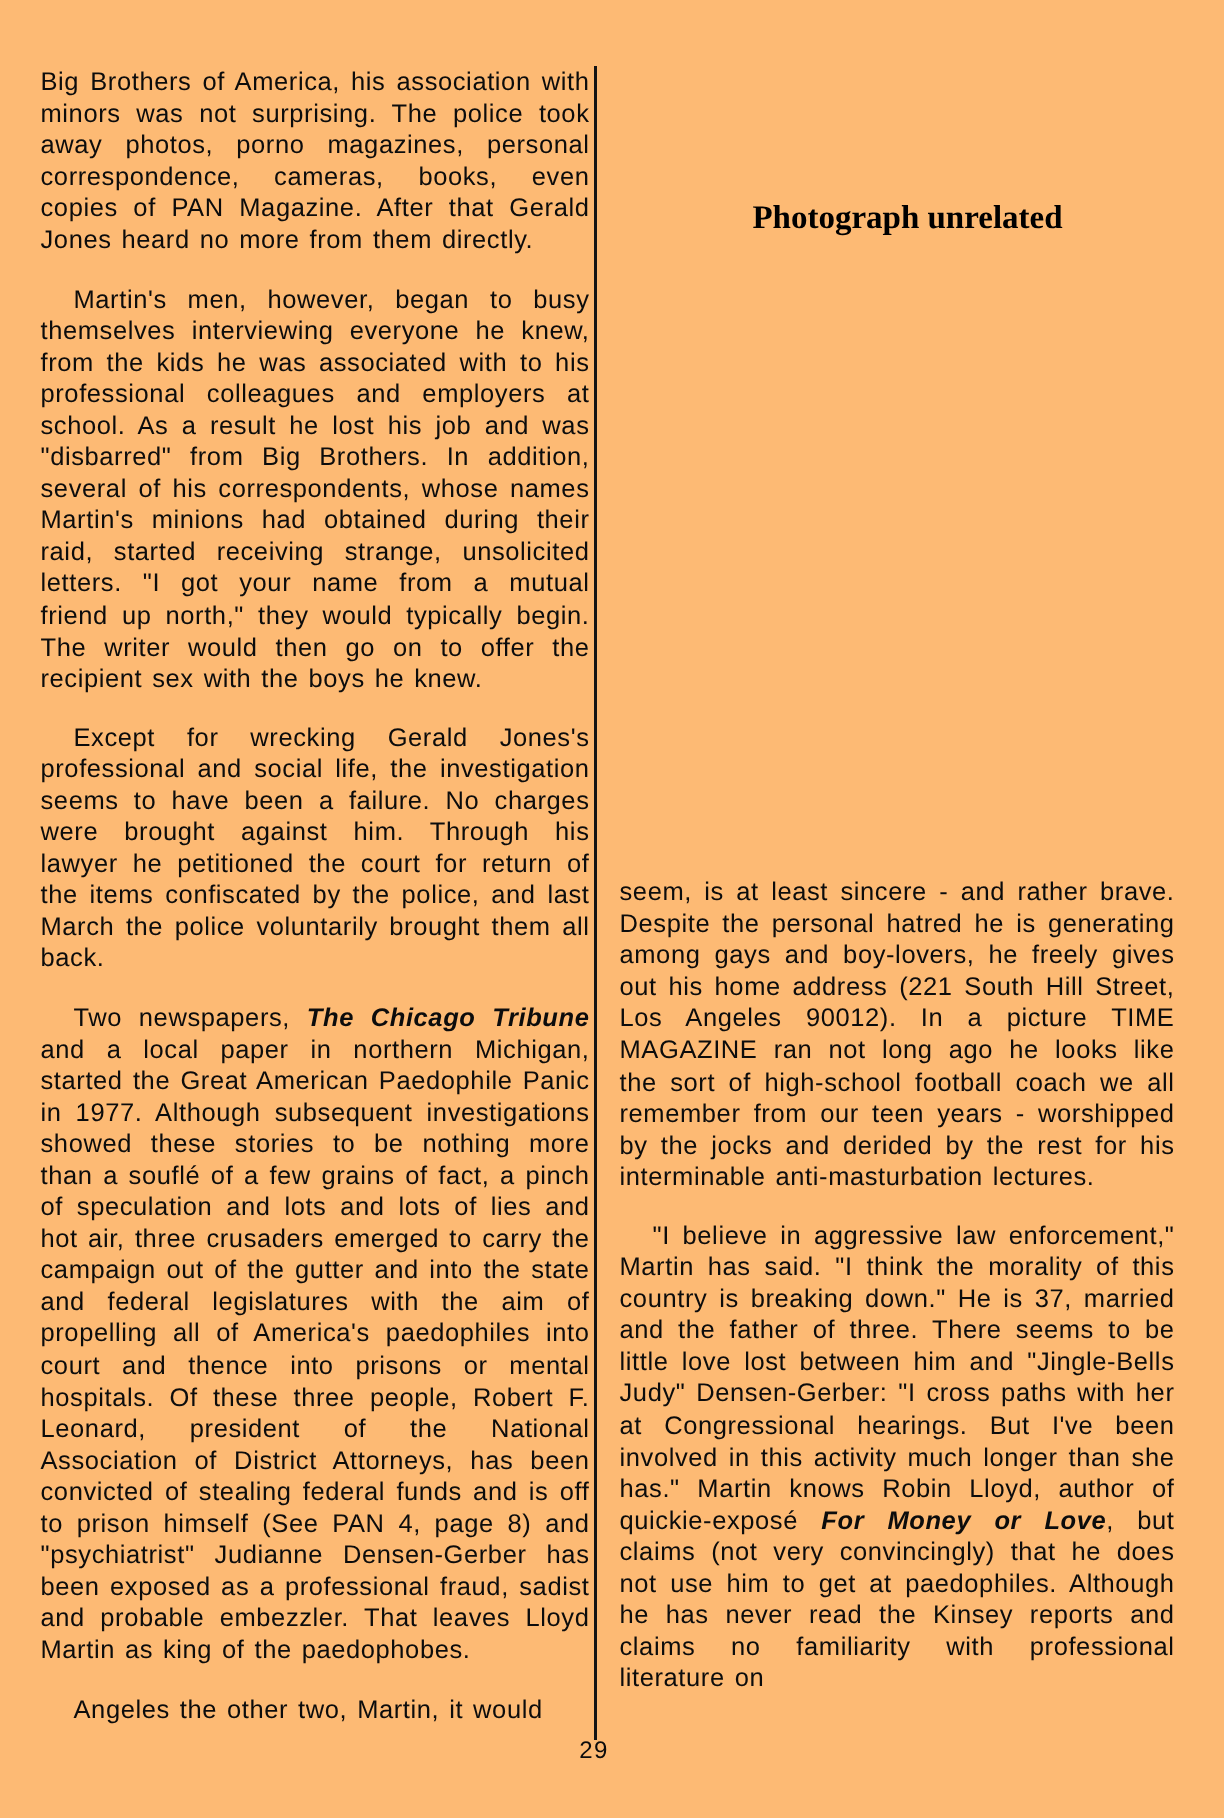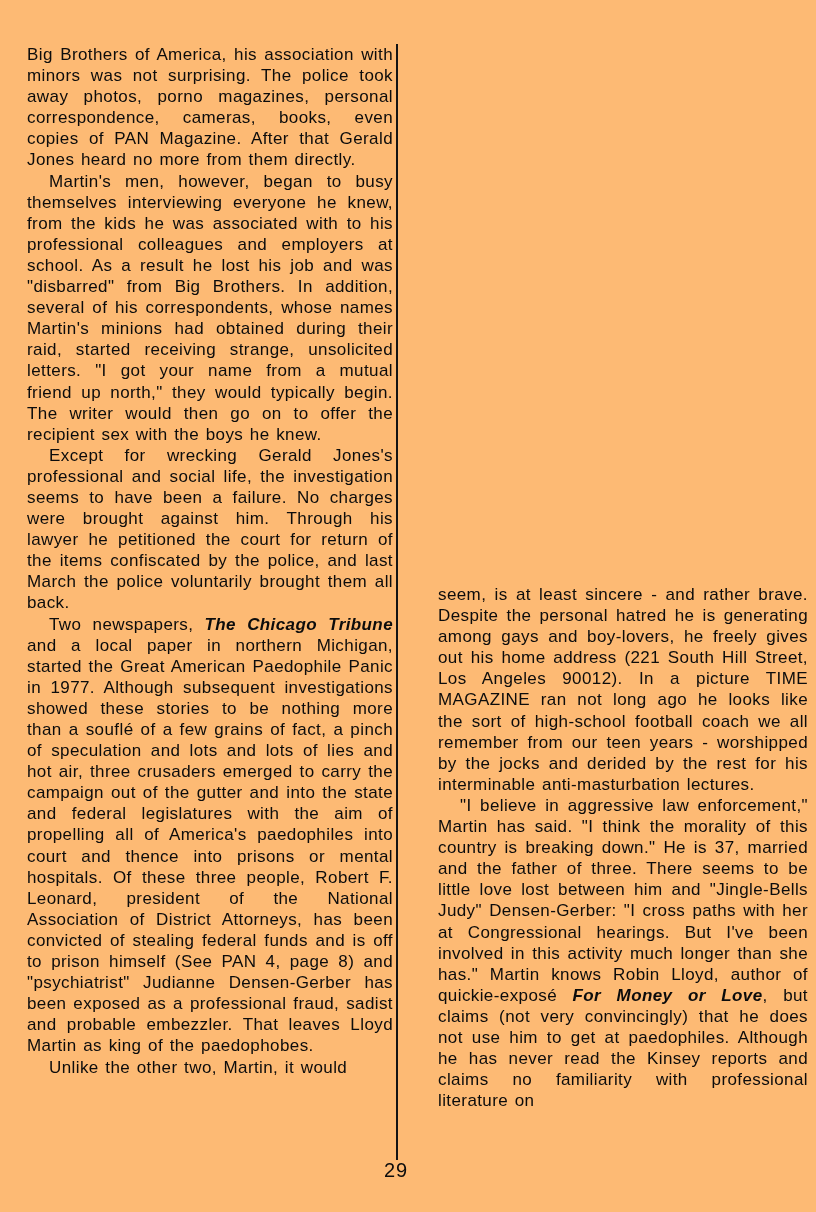--- a/index.html
+++ b/index.html
@@ -13,24 +13,24 @@
   }
   .column{
     position:absolute;
     text-align:justify;
     font-size:17px;
     line-height:21.1px;
     letter-spacing:0.4px;
     word-spacing:1.5px;
   }
   .column p.para{margin:0;padding:0;}
-  .column p.para.indent{text-indent:22px;}
+  .column p.para.indent{text-indent:22px;margin-top:18px;}
   .italic{font-style:italic;font-weight:bold;}
   .col-left{left:27px;top:44px;width:366px;}
-  .col-right{left:438px;top:584px;width:370px;}
+  .col-right{left:413px;top:584px;width:370px;}
   .divider{
     position:absolute;
     left:396px;top:44px;
     width:2px;height:1116px;
     background:#141414;
   }
   .notice{
     position:absolute;
     left:423px;top:132px;
     width:364px;
@@ -39,41 +39,42 @@
     font-weight:700;
     font-size:22px;
     line-height:25.5px;
     color:#000000;
   }
   .page-number{
     position:absolute;
     left:356px;top:1159px;
     width:80px;
     text-align:center;
-    font-size:20px;
+    font-size:16px;
     letter-spacing:1px;
     color:#0c0c0c;
   }
 </style>
 </head>
 <body>
 
 <div class="page">
 
   <div class="column col-left">
       <p class="para"><span class="">Big Brothers of America, his association with minors was not surprising. The police took away photos, porno magazines, personal correspondence, cameras, books, even copies of PAN Magazine. After that Gerald Jones heard no more from them directly.</span></p>
       <p class="para indent"><span class="">Martin's men, however, began to busy themselves interviewing everyone he knew, from the kids he was associated with to his professional colleagues and employers at school. As a result he lost his job and was "disbarred" from Big Brothers. In addition, several of his correspondents, whose names Martin's minions had obtained during their raid, started receiving strange, unsolicited letters. "I got your name from a mutual friend up north," they would typically begin. The writer would then go on to offer the recipient sex with the boys he knew.</span></p>
       <p class="para indent"><span class="">Except for wrecking Gerald Jones's professional and social life, the investigation seems to have been a failure. No charges were brought against him. Through his lawyer he petitioned the court for return of the items confiscated by the police, and last March the police voluntarily brought them all back.</span></p>
       <p class="para indent"><span class="">Two newspapers, </span><span class="italic">The Chicago Tribune</span><span class=""> and a local paper in northern Michigan, started the Great American Paedophile Panic in 1977. Although subsequent investigations showed these stories to be nothing more than a souflé of a few grains of fact, a pinch of speculation and lots and lots of lies and hot air, three crusaders emerged to carry the campaign out of the gutter and into the state and federal legislatures with the aim of propelling all of America's paedophiles into court and thence into prisons or mental hospitals. Of these three people, Robert F. Leonard, president of the National Association of District Attorneys, has been convicted of stealing federal funds and is off to prison himself (See PAN 4, page 8) and "psychiatrist" Judianne Densen-Gerber has been exposed as a professional fraud, sadist and probable embezzler. That leaves Lloyd Martin as king of the paedophobes.</span></p>
-      <p class="para indent"><span class="">Unlike the other two, Martin, it would</span></p>
+      <p class="para indent"><span class="">Angeles the other two, Martin, it would</span></p>
     </div>
 
   <div class="divider"></div>
 
   <div class="notice">
+      <div>Photograph unrelated</div>
     </div>
 
   <div class="column col-right">
       <p class="para"><span class="">seem, is at least sincere - and rather brave. Despite the personal hatred he is generating among gays and boy-lovers, he freely gives out his home address (221 South Hill Street, Los Angeles 90012). In a picture TIME MAGAZINE ran not long ago he looks like the sort of high-school football coach we all remember from our teen years - worshipped by the jocks and derided by the rest for his interminable anti-masturbation lectures.</span></p>
       <p class="para indent"><span class="">"I believe in aggressive law enforcement," Martin has said. "I think the morality of this country is breaking down." He is 37, married and the father of three. There seems to be little love lost between him and "Jingle-Bells Judy" Densen-Gerber: "I cross paths with her at Congressional hearings. But I've been involved in this activity much longer than she has." Martin knows Robin Lloyd, author of quickie-exposé </span><span class="italic">For Money or Love</span><span class="">, but claims (not very convincingly) that he does not use him to get at paedophiles. Although he has never read the Kinsey reports and claims no familiarity with professional literature on</span></p>
     </div>
 
   <div class="page-number">29</div>
 
 </div>

